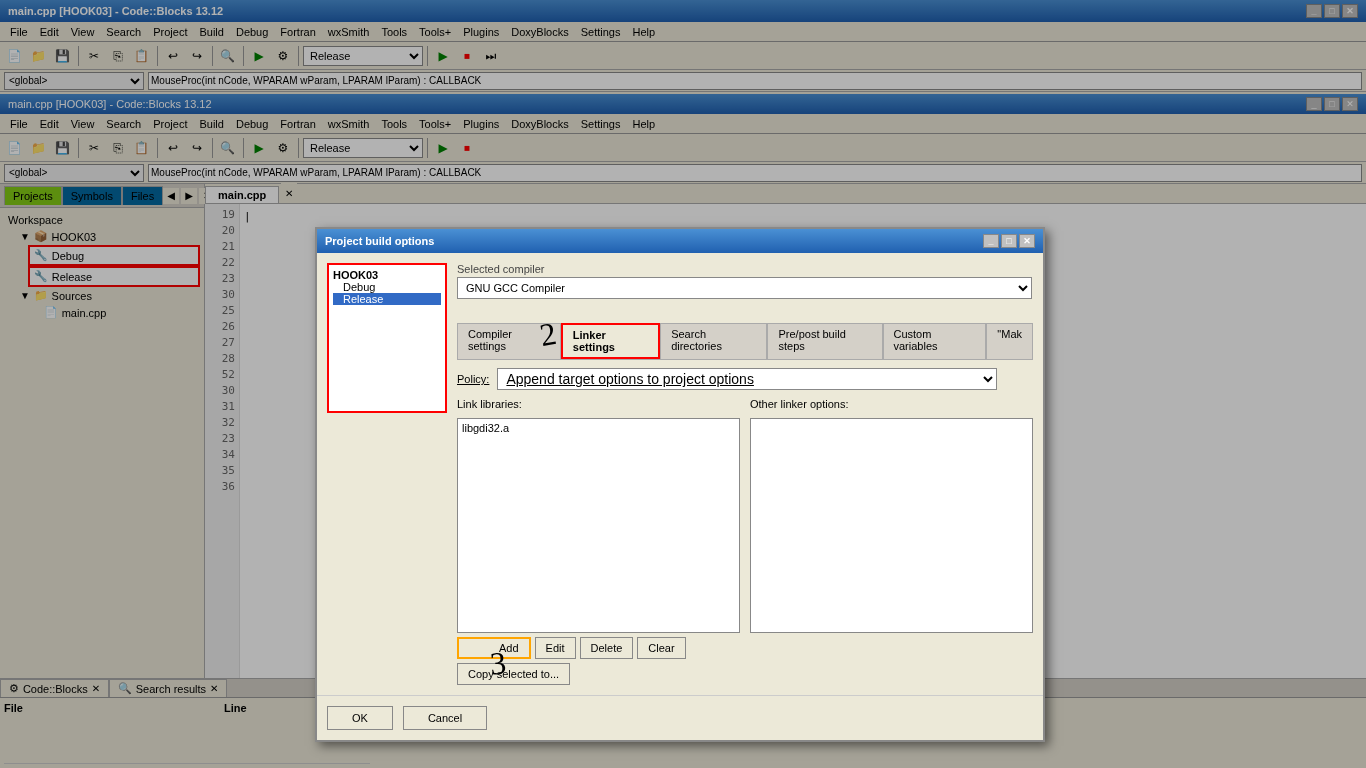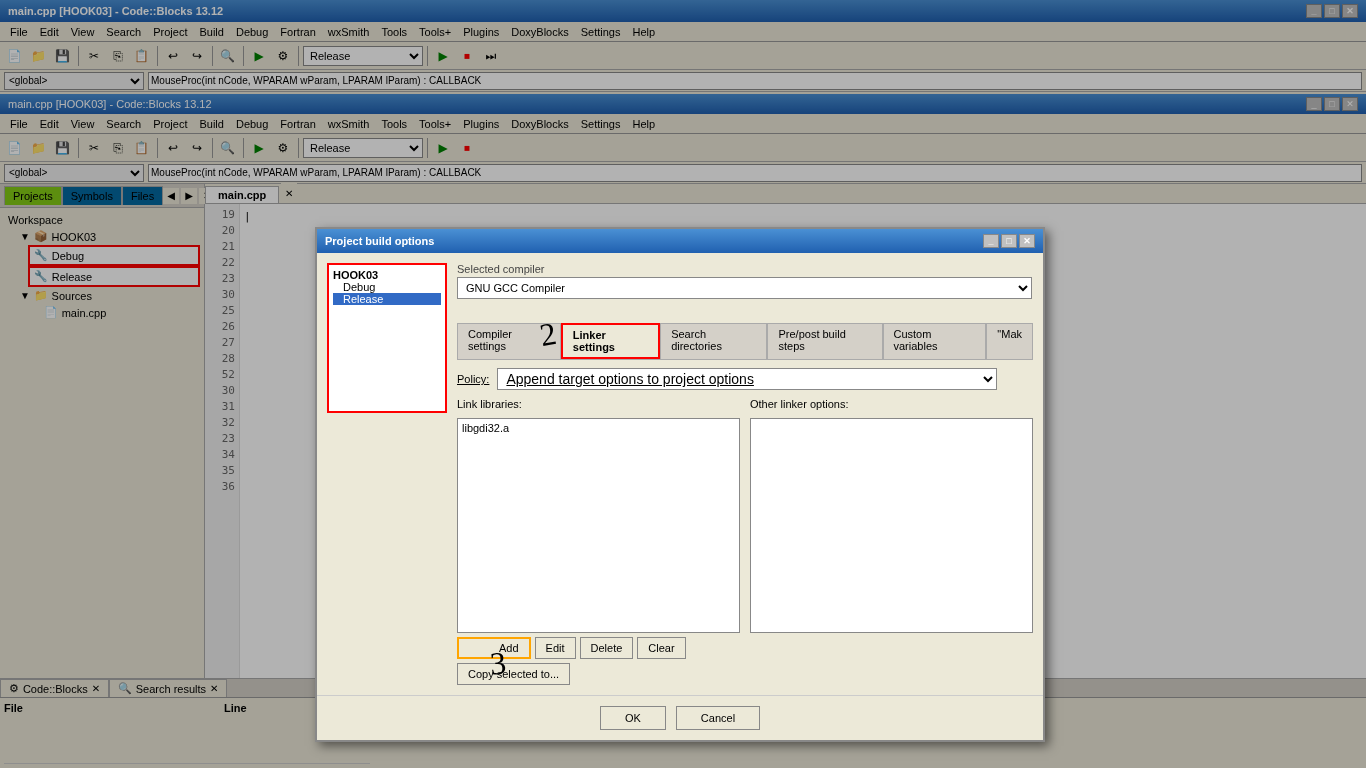--- a/index.html
+++ b/index.html
@@ -103,21 +103,21 @@
     .libs-buttons { display: flex; gap: 4px; margin-top: 4px; align-items: center; flex-wrap: wrap; }
     .libs-btn { padding: 2px 10px; font-size: 11px; border: 1px solid #888; background: #ece9d8; cursor: pointer; height: 22px; }
     .add-btn-highlight { border: 2px solid orange; padding-left: 40px; }
     .copy-btn { padding: 2px 10px; font-size: 11px; border: 1px solid #888; background: #ece9d8; cursor: pointer; height: 22px; }
 
     
     .other-panel { flex: 1; }
     .other-scrollable { width: 100%; height: 215px; border: 1px solid #888; background: white; overflow: auto; position: relative; }
 
     
-    .dialog-footer { display: flex; justify-content: center; gap: 10px; padding: 10px; border-top: 1px solid #ccc; }
+    .dialog-footer { display: flex; gap: 10px; padding: 10px; border-top: 1px solid #ccc; }
     .footer-btn { padding: 4px 24px; font-size: 11px; border: 1px solid #888; background: #ece9d8; cursor: pointer; height: 24px; }
 
     
     ::-webkit-scrollbar { width: 12px; height: 12px; }
     ::-webkit-scrollbar-track { background: #f0f0f0; }
     ::-webkit-scrollbar-thumb { background: #c0c0c0; border: 1px solid #888; }
   </style>
 </head>
 <body>
 

